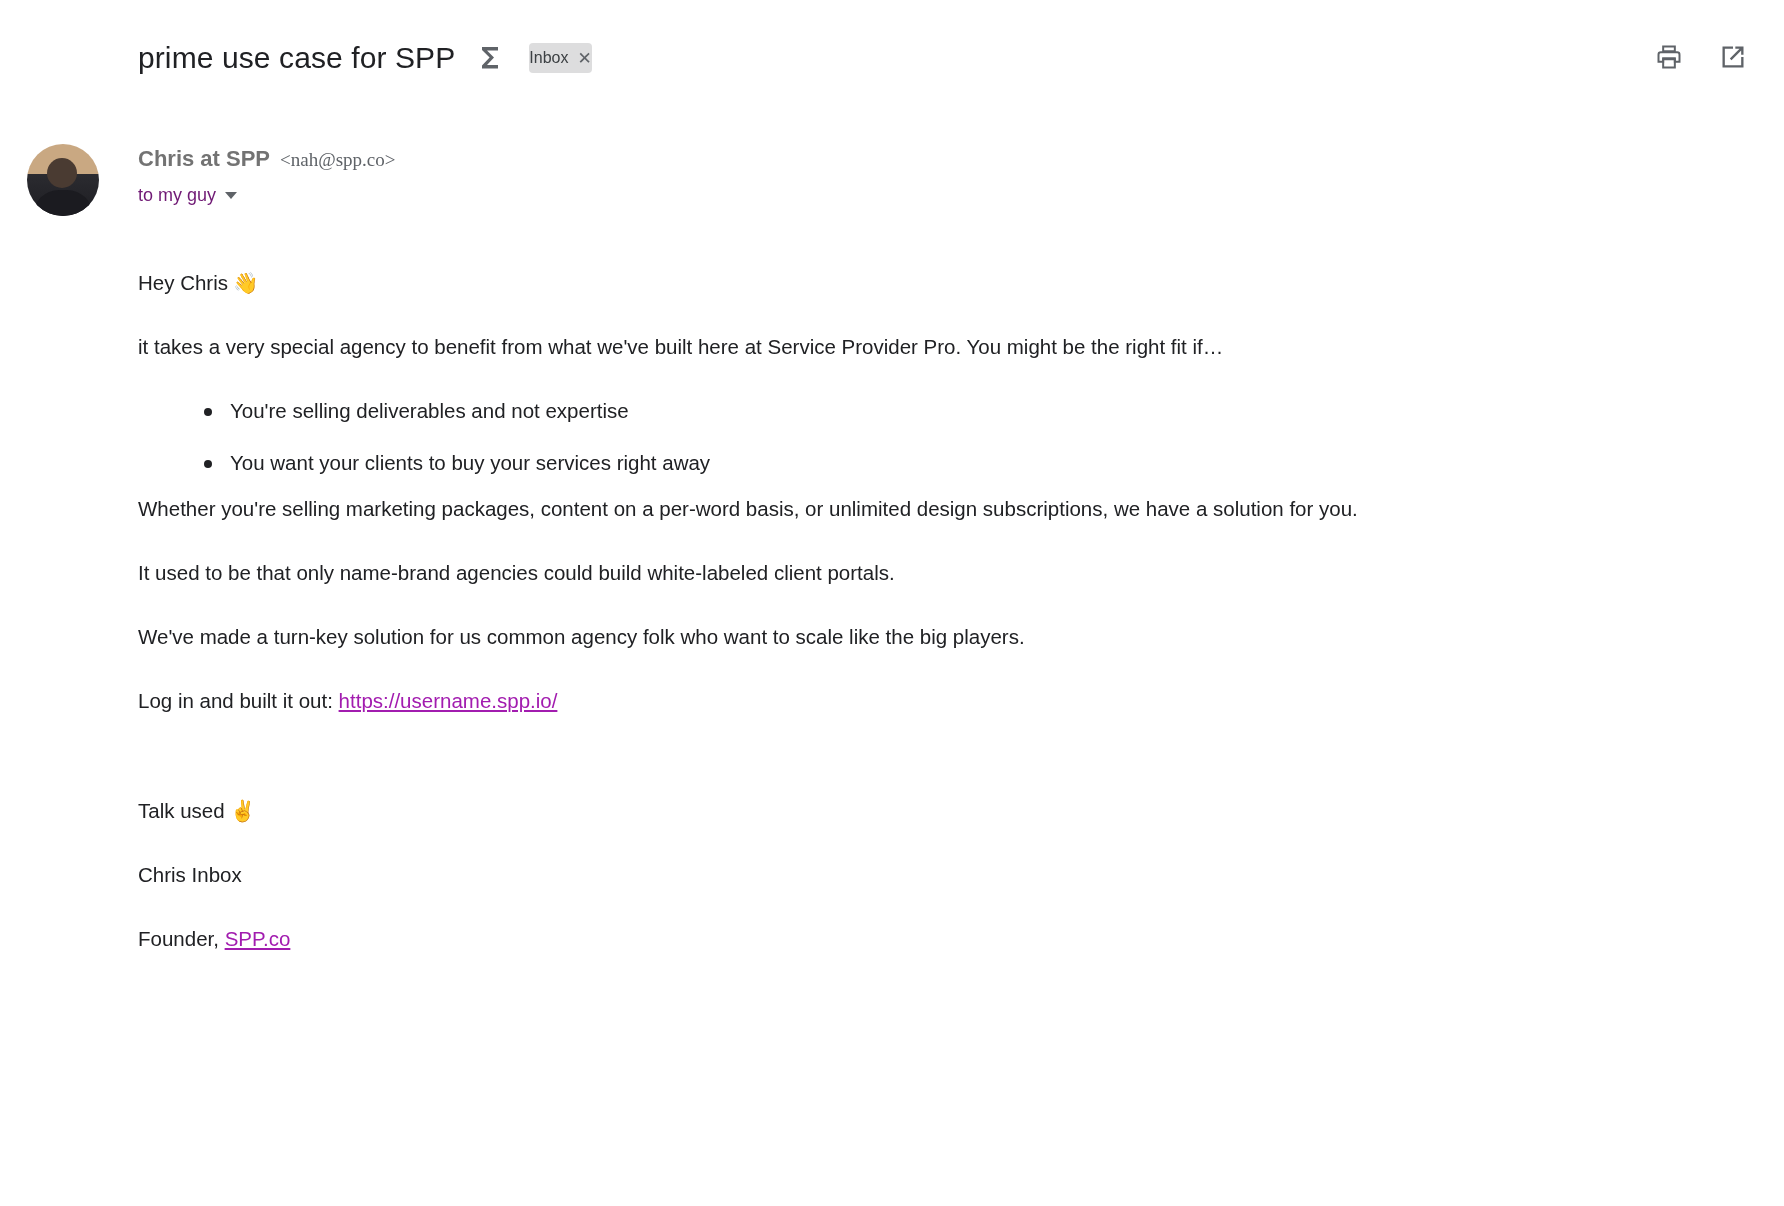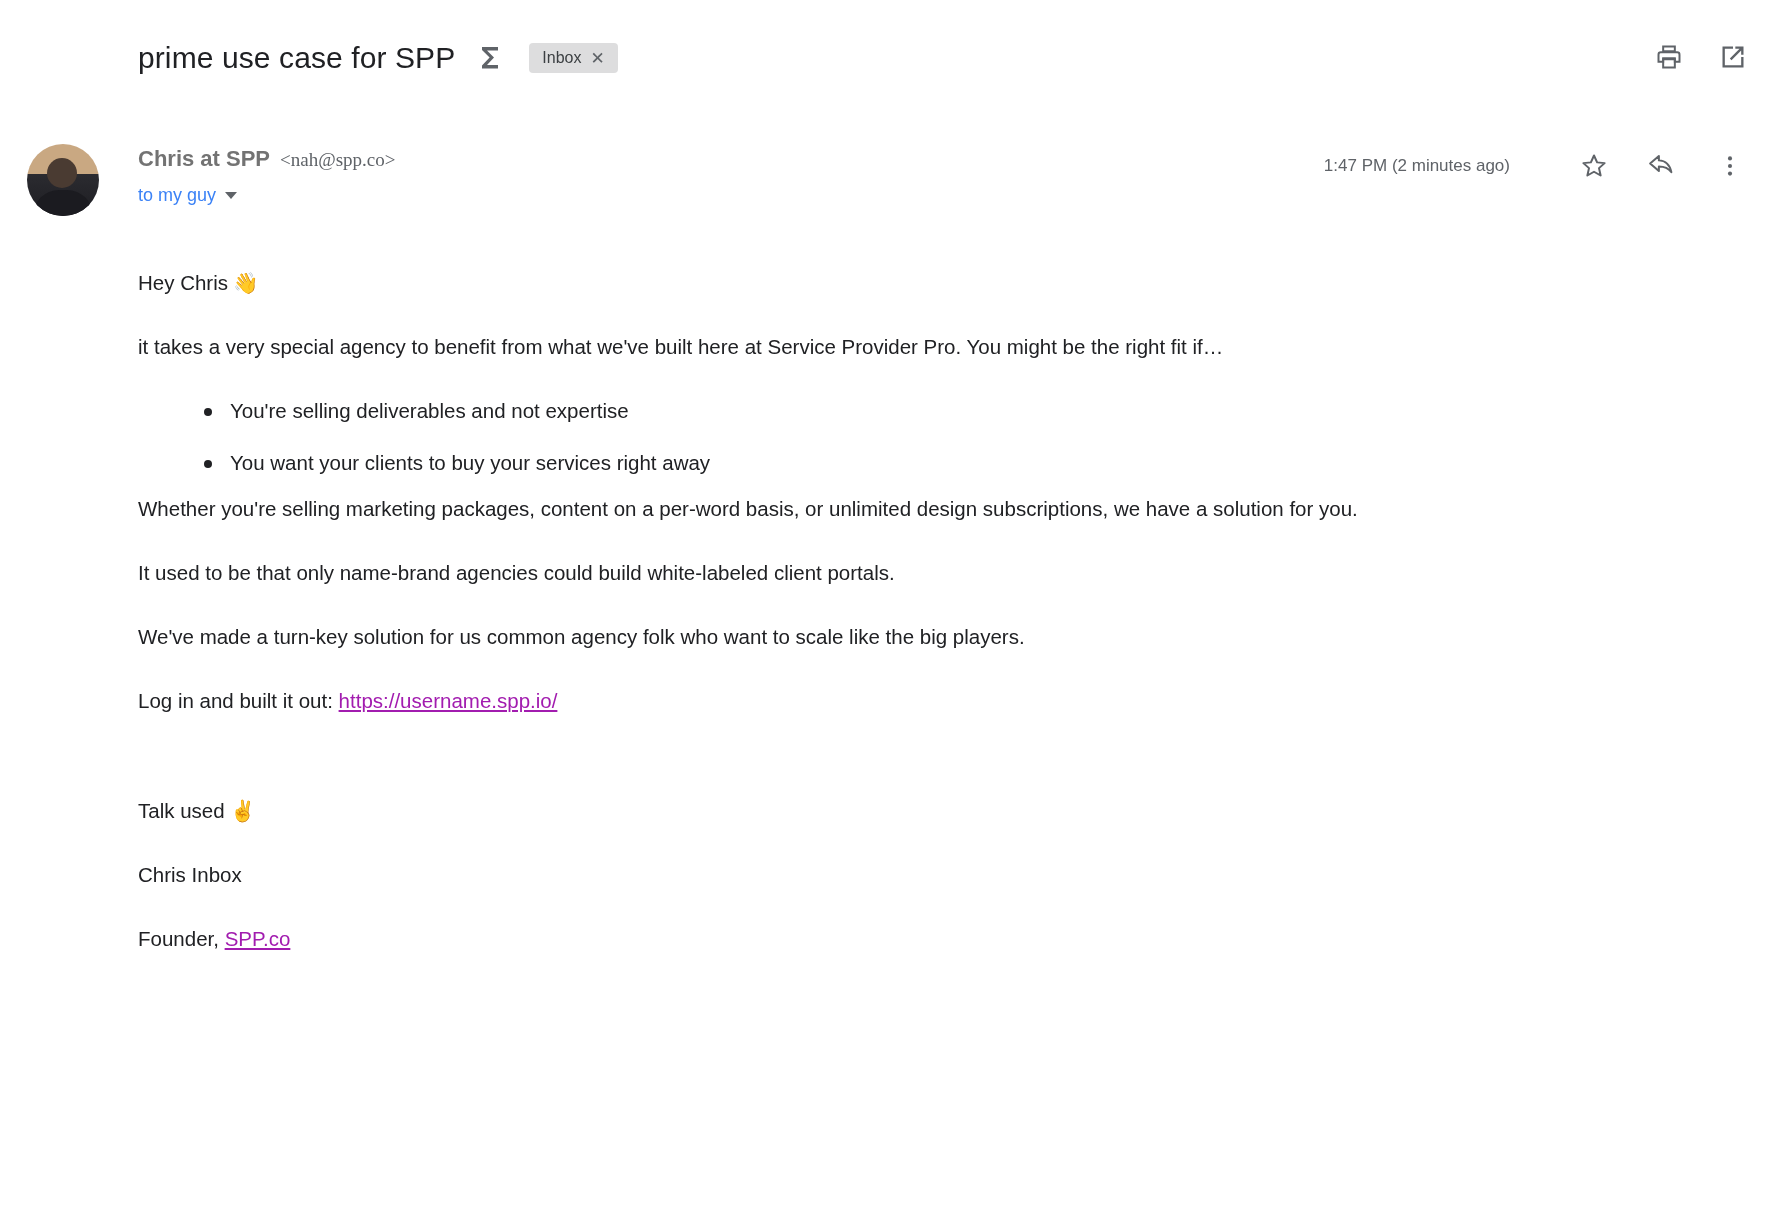--- a/index.html
+++ b/index.html
@@ -55,21 +55,21 @@
     justify-content: center;
     color: #5f6368;
   }
   .label-chip {
     margin-left: 26px;
     display: inline-flex;
     align-items: center;
     background: #ddddde;
     border-radius: 4px;
     height: 30px;
-    padding: 0 13px;
+    padding: 0 0;
     font-size: 16px;
     color: #3c4043;
     white-space: nowrap;
   }
   .label-chip .chip-x {
     margin-left: 9px;
     font-size: 17px;
     color: #5f6368;
     line-height: 1;
   }
@@ -148,21 +148,21 @@
   }
   .recipient-row {
     position: absolute;
     left: 138px;
     top: 57px;
     display: flex;
     align-items: center;
   }
   .recipient {
     font-size: 18px;
-    color: #3b82f6;
+    color: #701a75;
   }
   .caret {
     margin-left: 9px;
     width: 0;
     height: 0;
     border-left: 6px solid transparent;
     border-right: 6px solid transparent;
     border-top: 7px solid #5f6368;
   }
 
@@ -275,40 +275,20 @@
     <div class="sender-name-row">
       <span class="sender-name">Chris at SPP</span>
       <span class="sender-email">&lt;nah@spp.co&gt;</span>
     </div>
 
     <div class="recipient-row">
       <span class="recipient">to my guy</span>
       <span class="caret"></span>
     </div>
 
-    <div class="meta-actions">
-      <span class="timestamp">1:47 PM (2 minutes ago)</span>
-      <span class="meta-icon">
-        <svg width="30" height="30" viewBox="0 0 24 24" aria-hidden="true">
-          <path d="M12 3.6l2.5 5.5 6 .6-4.5 4 1.3 5.9L12 16.6 6.7 19.6 8 13.7l-4.5-4 6-.6z" fill="none" stroke="#5f6368" stroke-width="1.6" stroke-linejoin="round"></path>
-        </svg>
-      </span>
-      <span class="meta-icon">
-        <svg width="30" height="30" viewBox="0 0 24 24" aria-hidden="true">
-          <path d="M9.5 7.5V4L2.5 10l7 6v-3.6c4.6 0 7.7 1.4 10 4.6-.9-4.6-3.7-9.2-10-9.5z" fill="none" stroke="#5f6368" stroke-width="1.6" stroke-linejoin="round"></path>
-        </svg>
-      </span>
-      <span class="meta-icon">
-        <svg width="26" height="26" viewBox="0 0 24 24" aria-hidden="true">
-          <circle cx="12" cy="5" r="1.9" fill="#5f6368"></circle>
-          <circle cx="12" cy="12" r="1.9" fill="#5f6368"></circle>
-          <circle cx="12" cy="19" r="1.9" fill="#5f6368"></circle>
-        </svg>
-      </span>
-    </div>
   </div>
 
   <div class="body">
     <p>Hey Chris 👋</p>
     <p>it takes a very special agency to benefit from what we've built here at Service Provider Pro. You might be the right fit if…</p>
 
     <ul>
       <li>You're selling deliverables and not expertise</li>
       <li>You want your clients to buy your services right away</li>
     </ul>

